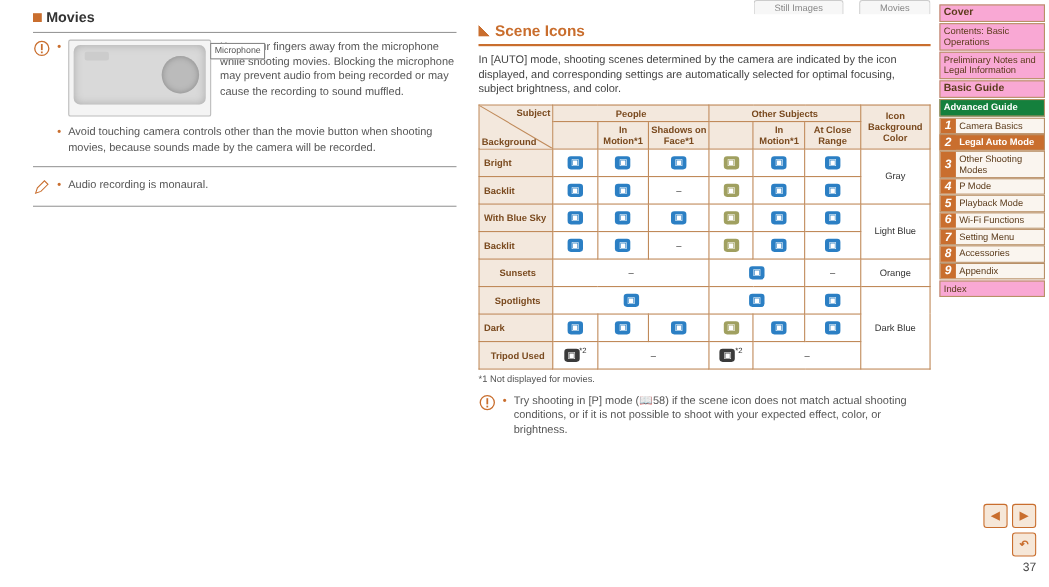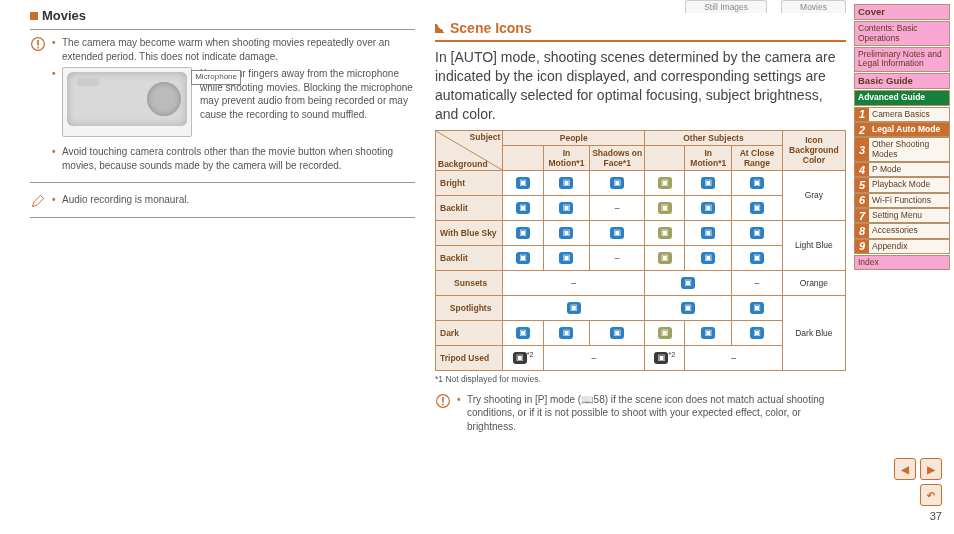--- a/index.html
+++ b/index.html
@@ -22,21 +22,21 @@
   .camera .flash{position:absolute;left:10px;top:6px;width:22px;height:8px;background:#ccc;border-radius:2px}
   .mic-label{position:absolute;top:2px;right:-50px;font-size:8px;border:1px solid #888;background:#fff;padding:1px 3px}
   .pencil{display:flex;gap:6px;align-items:flex-start;margin-top:10px}
   .pencil svg{width:16px;height:16px;flex:0 0 16px}
   .bottom-hr{border:0;border-top:1px solid #999;margin:6px 0}
   .tags{position:absolute;top:0;right:8px;display:flex;gap:14px;font-size:8.5px;color:#888}
   .tag{border:1px solid #ccc;border-bottom:none;padding:1px 18px 1px 18px;background:#f7f7f7;border-radius:3px 3px 0 0}
   .scene-title{font-size:14px;font-weight:bold;color:#c96e2e;margin:12px 0 4px 0;display:flex;align-items:center;gap:5px}
   .scene-title::before{content:"";width:10px;height:10px;background:linear-gradient(45deg,#c96e2e 50%,transparent 50%);display:inline-block}
   .scene-hr{border:0;border-top:2px solid #c96e2e;margin:0 0 6px 0}
-  .intro{font-size:14px;line-height:1.35;color:#444;margin-bottom:6px}
+  .intro{font-size:10px;line-height:1.35;color:#444;margin-bottom:6px}
   table.scene{border-collapse:collapse;width:100%;font-size:8.5px}
   table.scene th,table.scene td{border:1px solid #c08a5a;text-align:center;vertical-align:middle;padding:2px 1px}
   table.scene th{background:#f3e8dd;color:#7a4a1f;font-weight:bold}
   table.scene .corner{background:#f3e8dd;color:#7a4a1f;text-align:left;position:relative;width:62px;height:30px}
   table.scene td{height:20px}
   .ic{display:inline-block;width:14px;height:12px;border-radius:3px;line-height:12px;font-size:8px;color:#fff}
   .ic-blue{background:#2b7fc4}
   .ic-olive{background:#a0a060}
   .ic-dark{background:#3a3a3a}
   .sup{font-size:7px;vertical-align:super}
@@ -64,21 +64,20 @@
     <hr class="hr">
     <div class="warn">
       <span class="warn-icon">
         <svg viewBox="0 0 20 20">
             <circle cx="10" cy="10" r="8" fill="none" stroke="#c96e2e" stroke-width="1.5"></circle>
             <rect x="9" y="5" width="2" height="7" fill="#c96e2e"></rect>
             <rect x="9" y="13.5" width="2" height="2" fill="#c96e2e"></rect>
           </svg>
       </span>
       <ul class="bullet-list">
-        <li>The camera may become warm when shooting movies repeatedly over an extended period. This does not indicate damage.</li>
         <li>
           <div class="camera-box">
             <div class="camera">
                 <div class="flash"></div>
                 <div class="lens"></div>
               </div>
             <div class="mic-label">Microphone</div>
           </div>
           <span>Keep your fingers away from the microphone while shooting movies. Blocking the microphone may prevent audio from being recorded or may cause the recording to sound muffled.</span>
           <div class="clear"></div>
@@ -188,21 +187,21 @@
           <tr>
             <th style="text-align: left; padding-left: 4px;">Dark</th>
             <td><span class="ic ic-blue">▣</span></td>
             <td><span class="ic ic-blue">▣</span></td>
             <td><span class="ic ic-blue">▣</span></td>
             <td><span class="ic ic-olive">▣</span></td>
             <td><span class="ic ic-blue">▣</span></td>
             <td><span class="ic ic-blue">▣</span></td>
           </tr>
           <tr>
-            <th style="text-align: left; padding-left: 4px;">Tripod Used</th>
+            <th style="text-align: center; padding-left: 4px;">Tripod Used</th>
             <td><span class="ic ic-dark">▣</span><span class="sup">*2</span></td>
             <td colspan="2">–</td>
             <td><span class="ic ic-dark">▣</span><span class="sup">*2</span></td>
             <td colspan="2">–</td>
           </tr>
         </tbody>
     </table>
 
     <div class="notes">*1 Not displayed for movies.</div>
 

